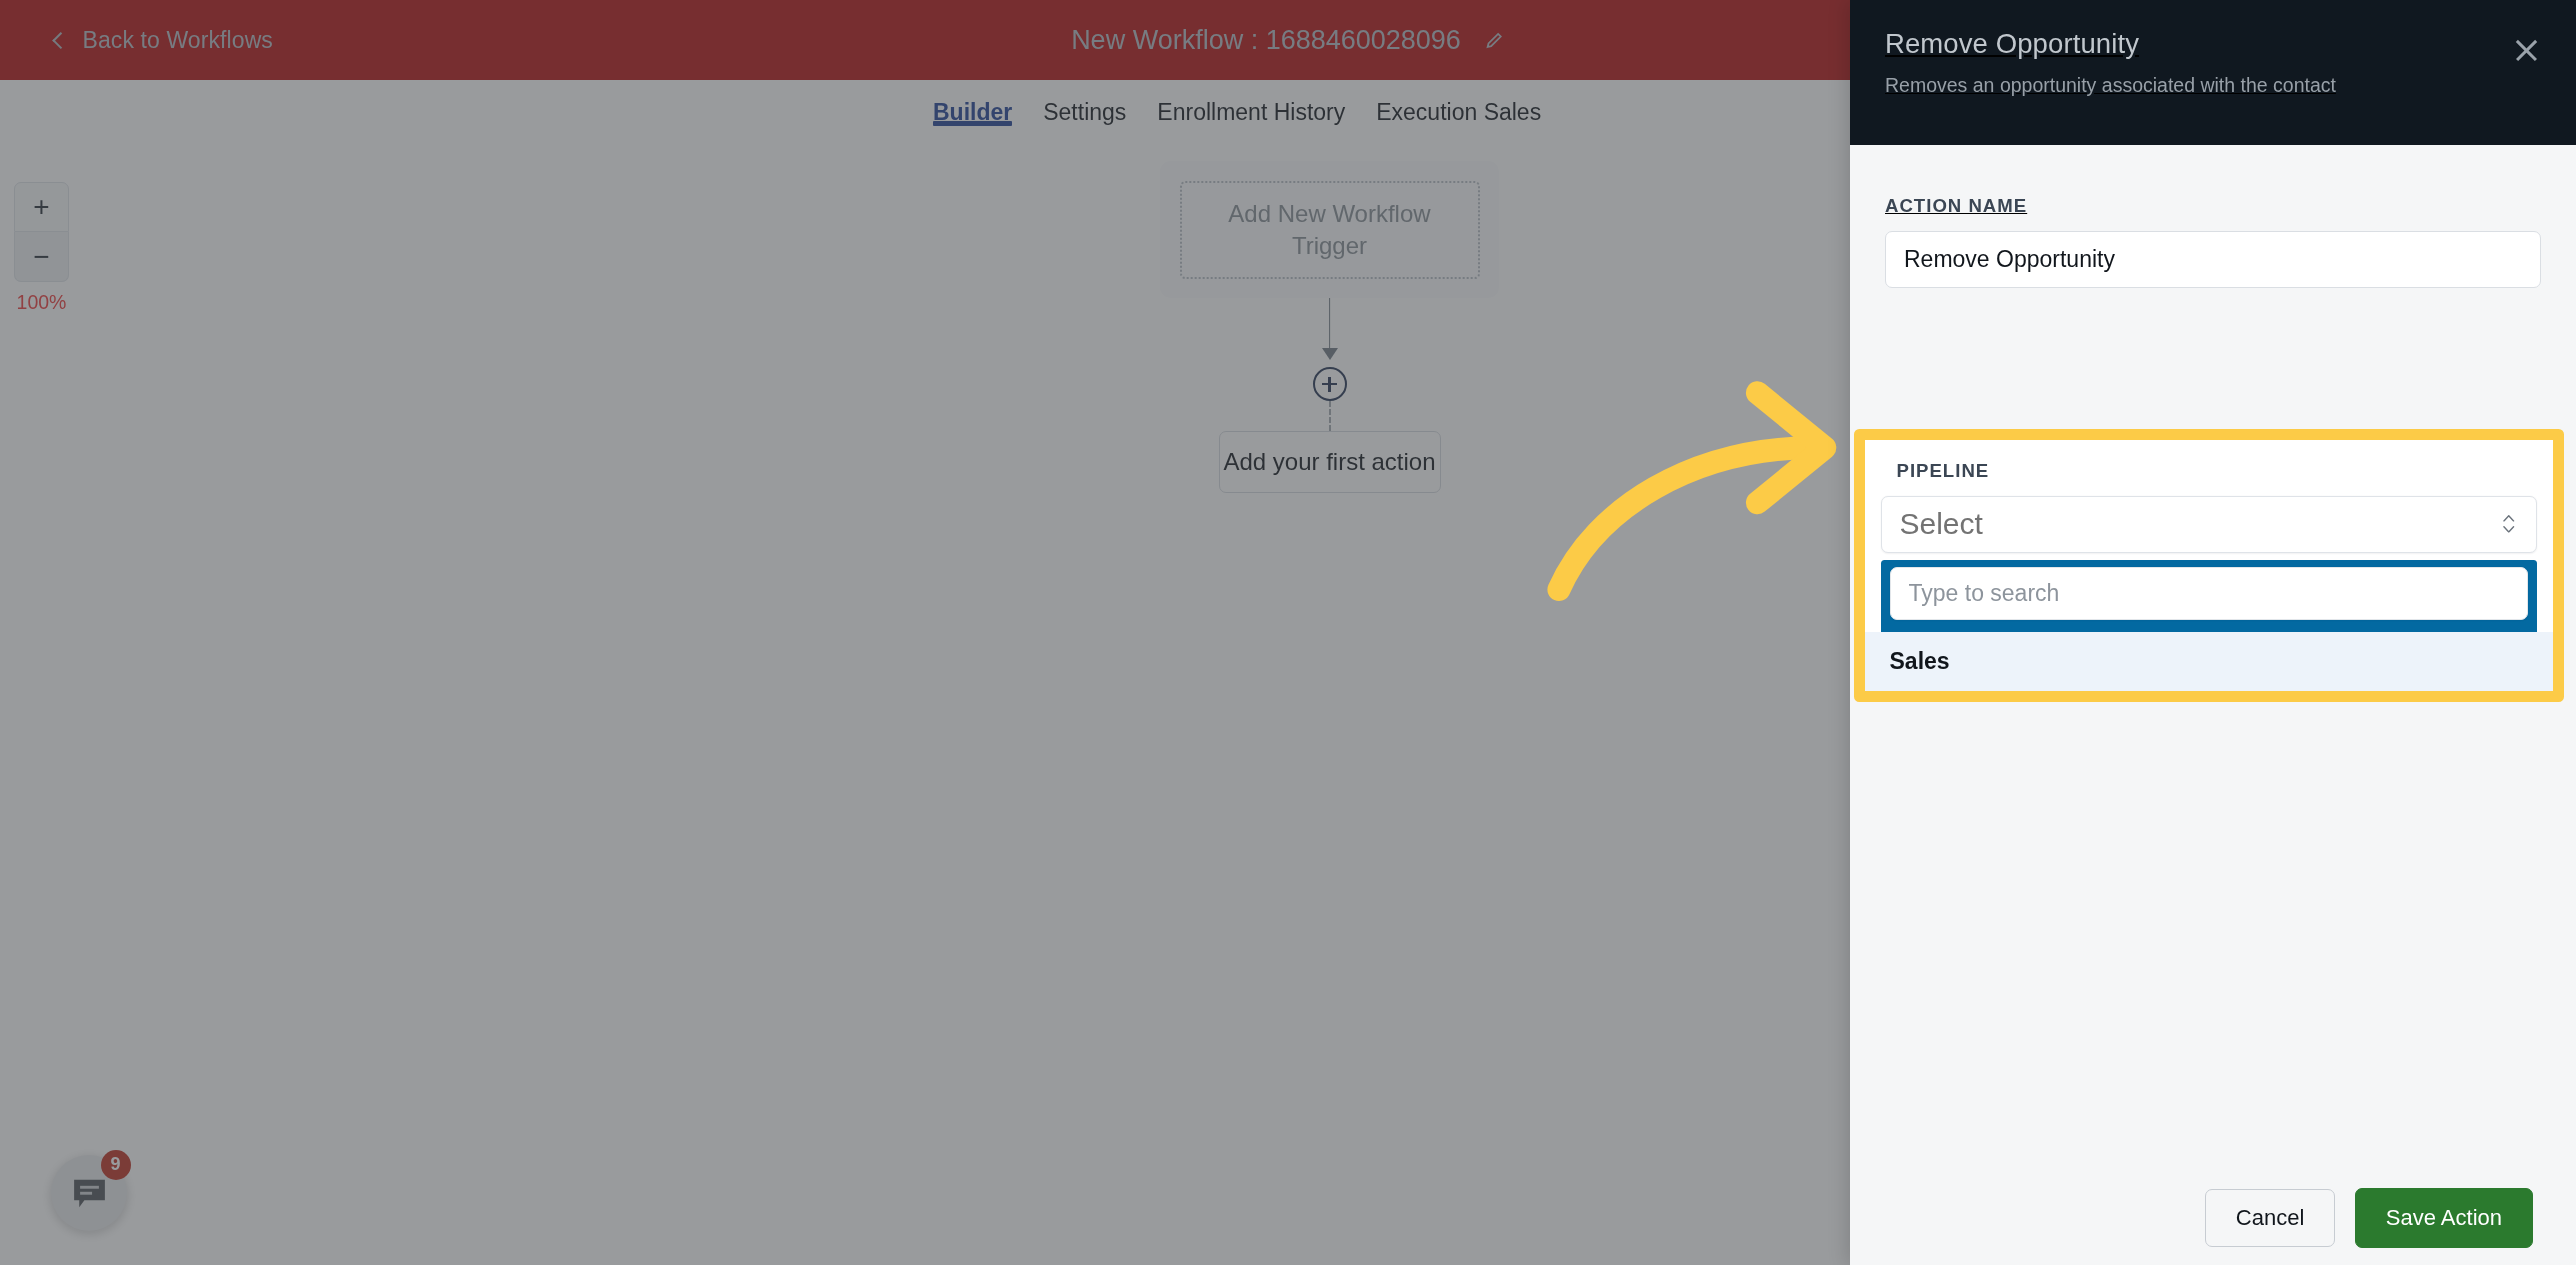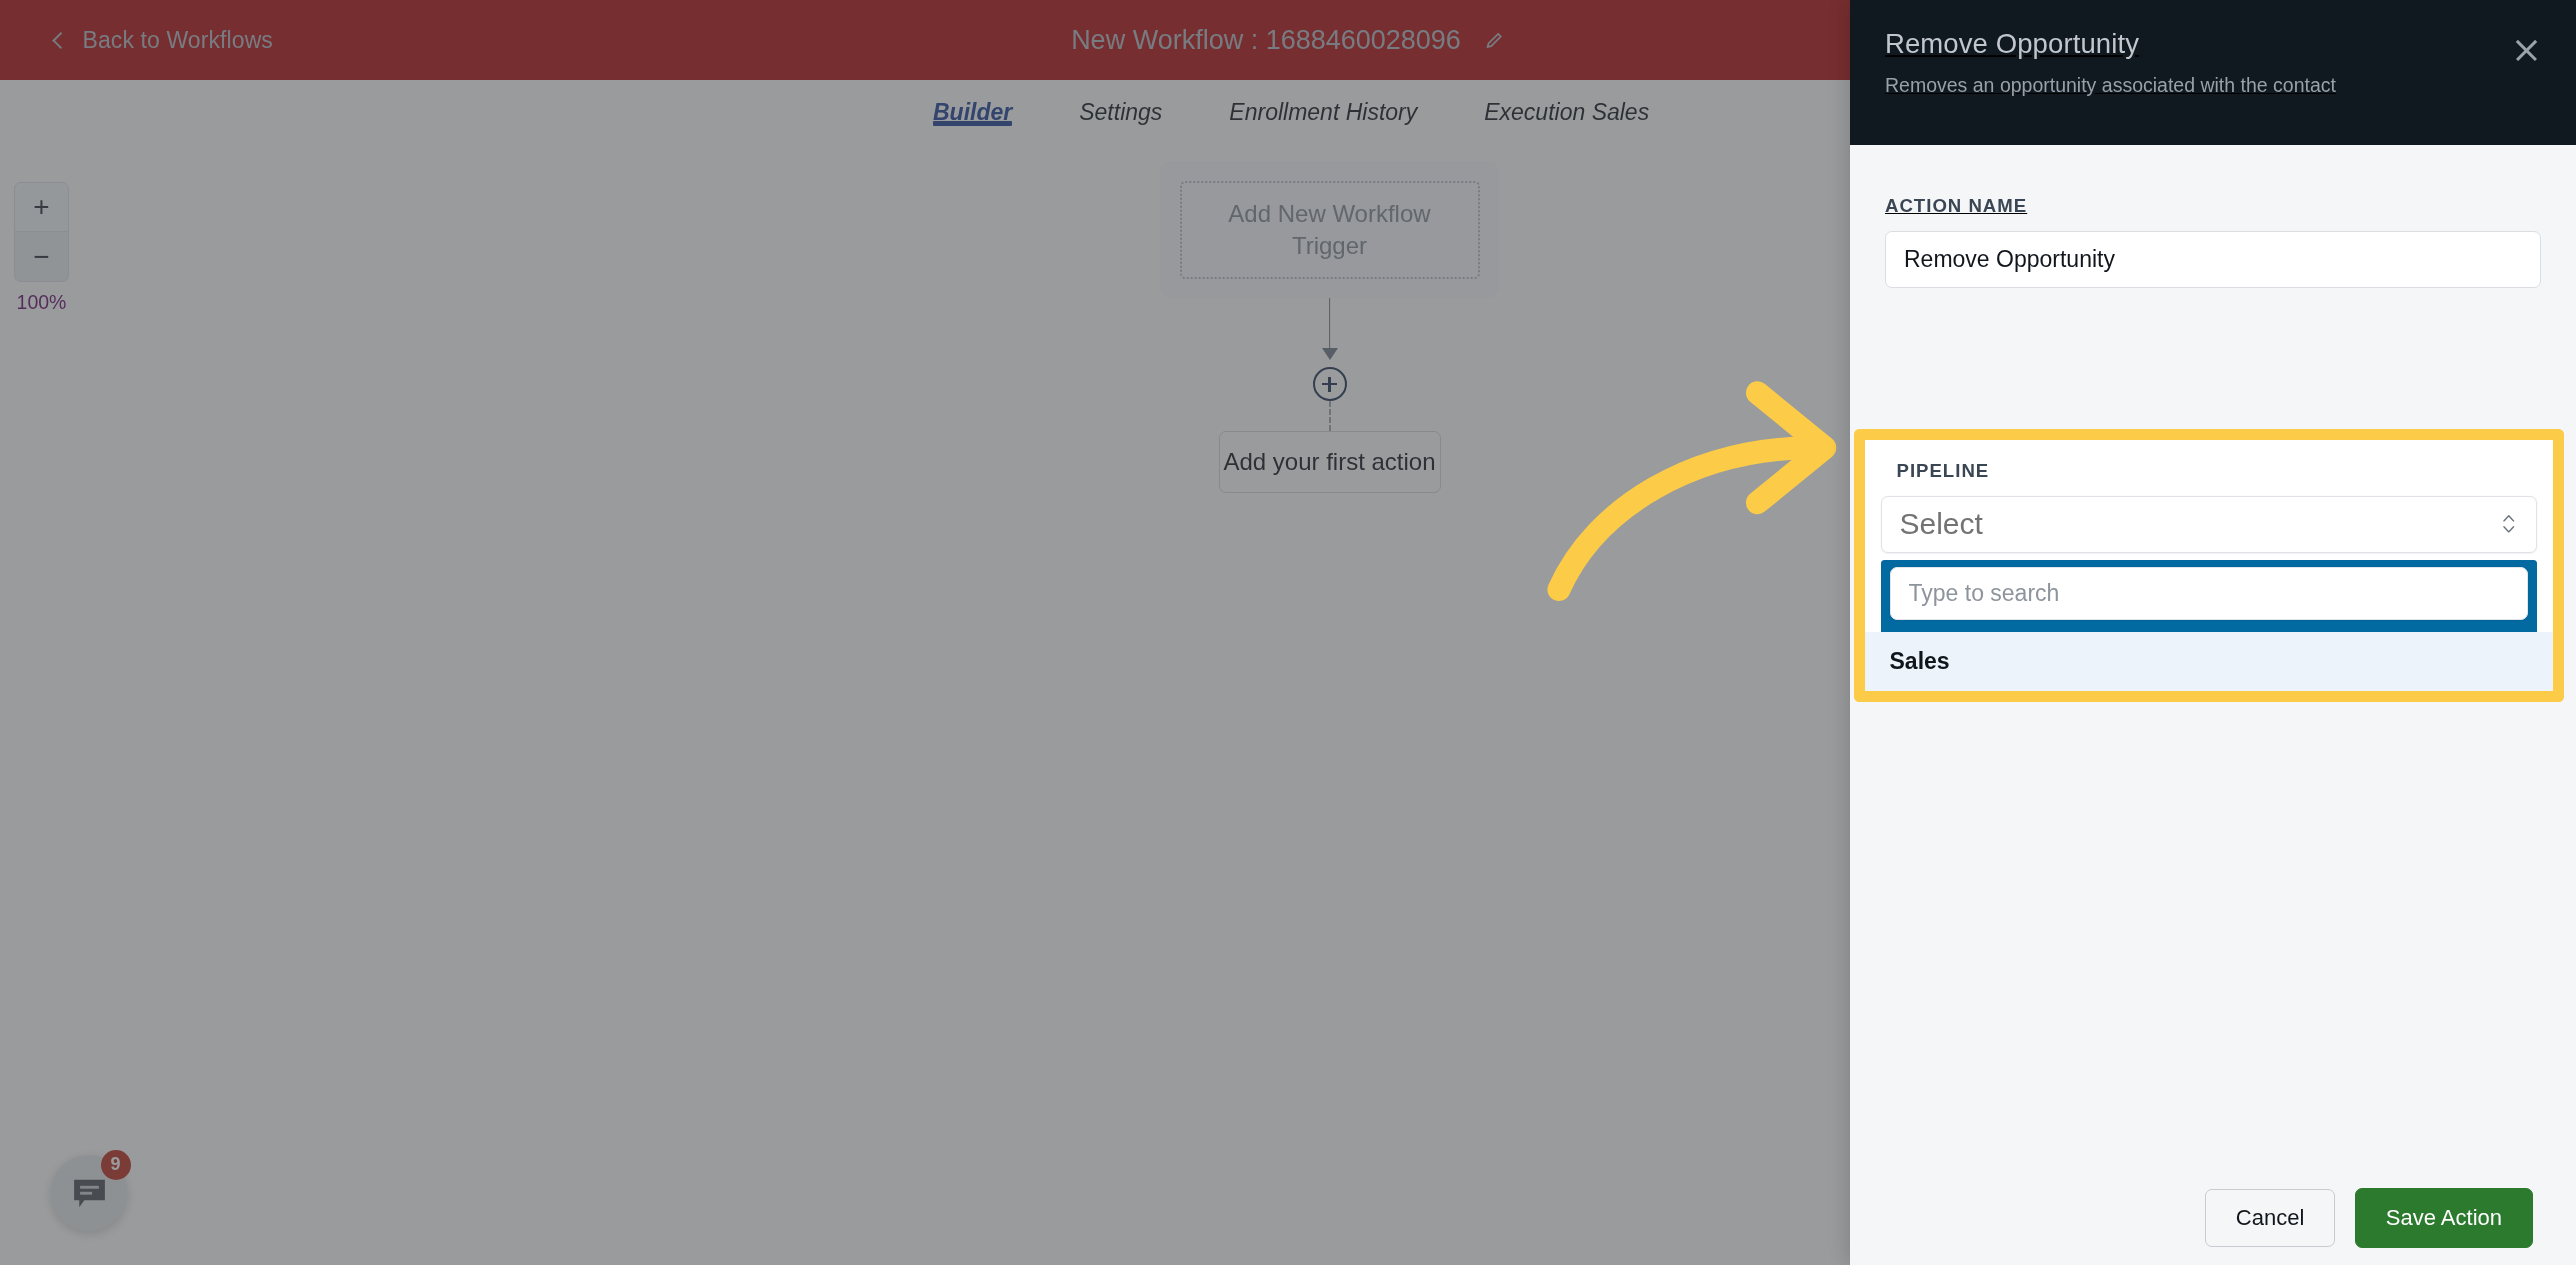--- a/index.html
+++ b/index.html
@@ -72,22 +72,21 @@
     background: #ffffff;
     border-bottom: 0.9px solid #d8dce1;
   }
   .tabs {
     position: absolute;
     left: 933px;
     top: 0;
     height: 66px;
     display: flex;
     align-items: flex-start;
-    gap: 67px;
-    font-style: italic;
+    gap: 31px;
   }
   .tab {
     position: relative;
     padding-top: 18.6px;
     font-size: 23px;
     color: #1e2329;
     cursor: pointer;
     white-space: nowrap;
   }
   .tab.active { color: #2a4a9c; font-weight: 600; }
@@ -125,21 +124,21 @@
     color: #2f3740;
   }
   .zoom-btn.plus { border-radius: 7px 7px 0 0; }
   .zoom-btn.minus { border-radius: 0 0 7px 7px; border-top: none; background: #eef0f2; }
   .zoom-sign { font-size: 28px; line-height: 1; font-weight: 400; }
   .zoom-level {
     margin-top: 9px;
     width: 55px;
     text-align: center;
     font-size: 19.5px;
-    color: #701a75;
+    color: #ef4444;
   }
 
   .flow {
     position: absolute;
     left: 1143px;
     top: 16px;
     width: 373px;
   }
   .trigger-card {
     width: 339px;

